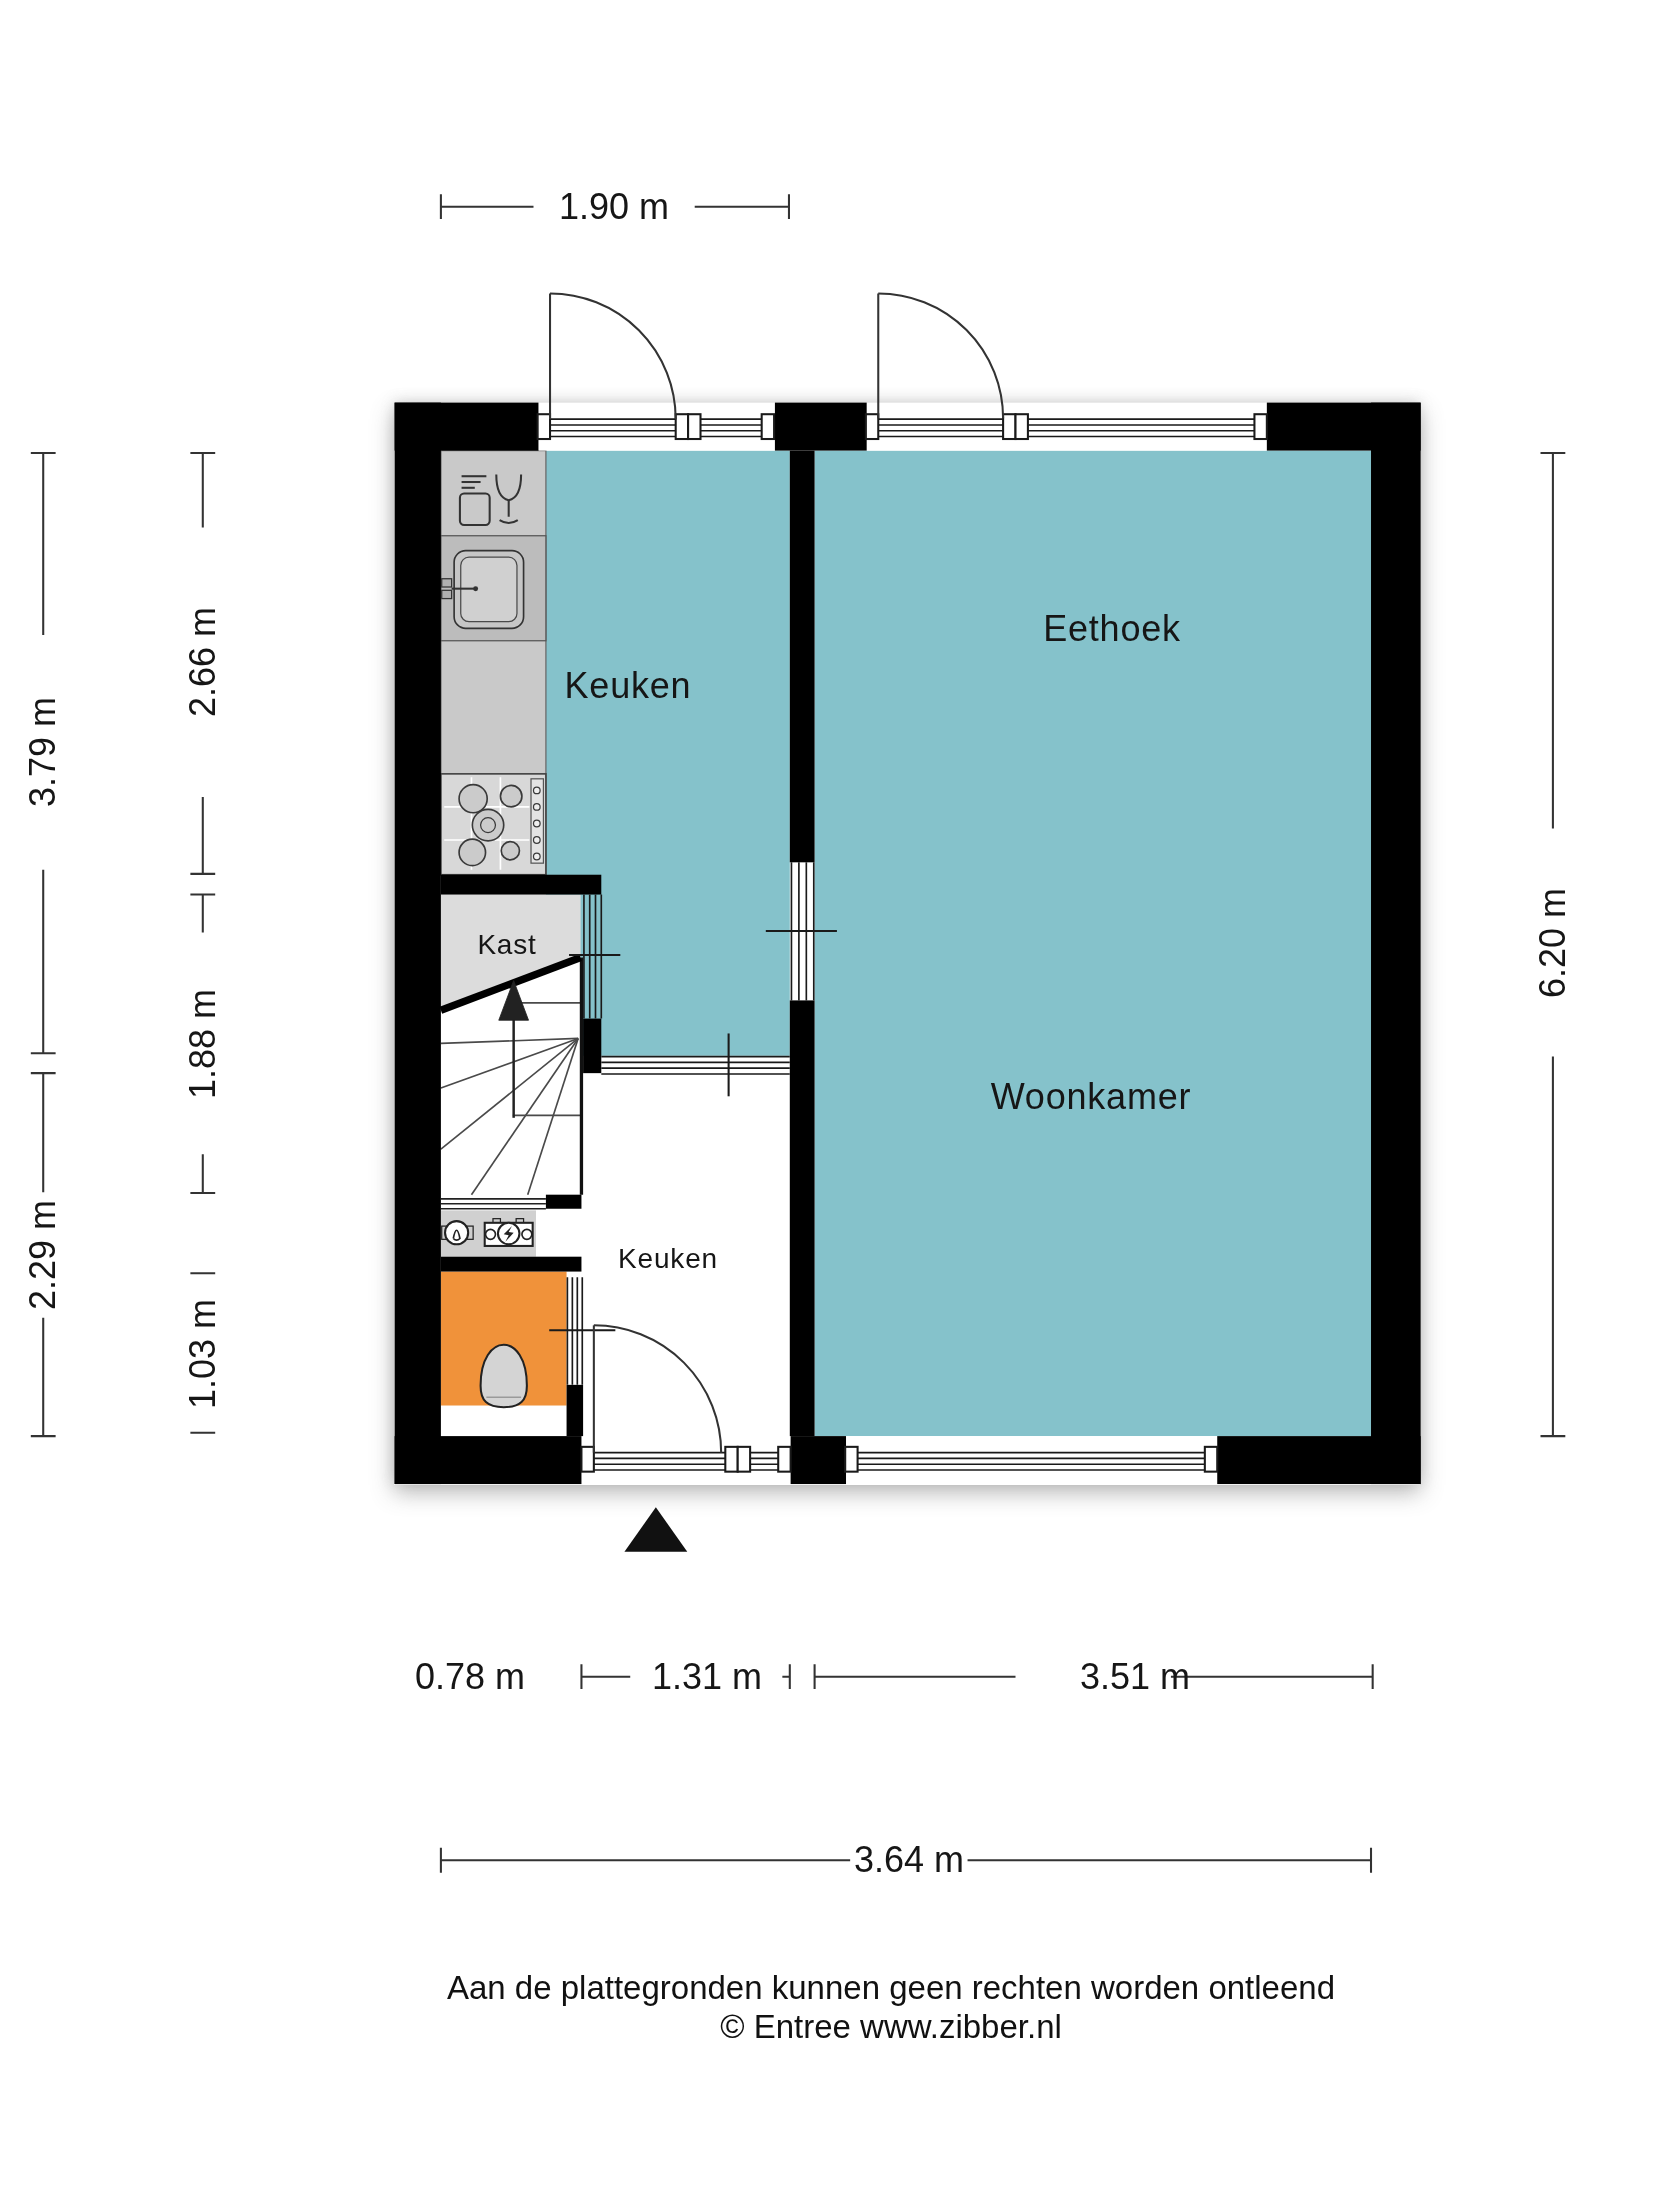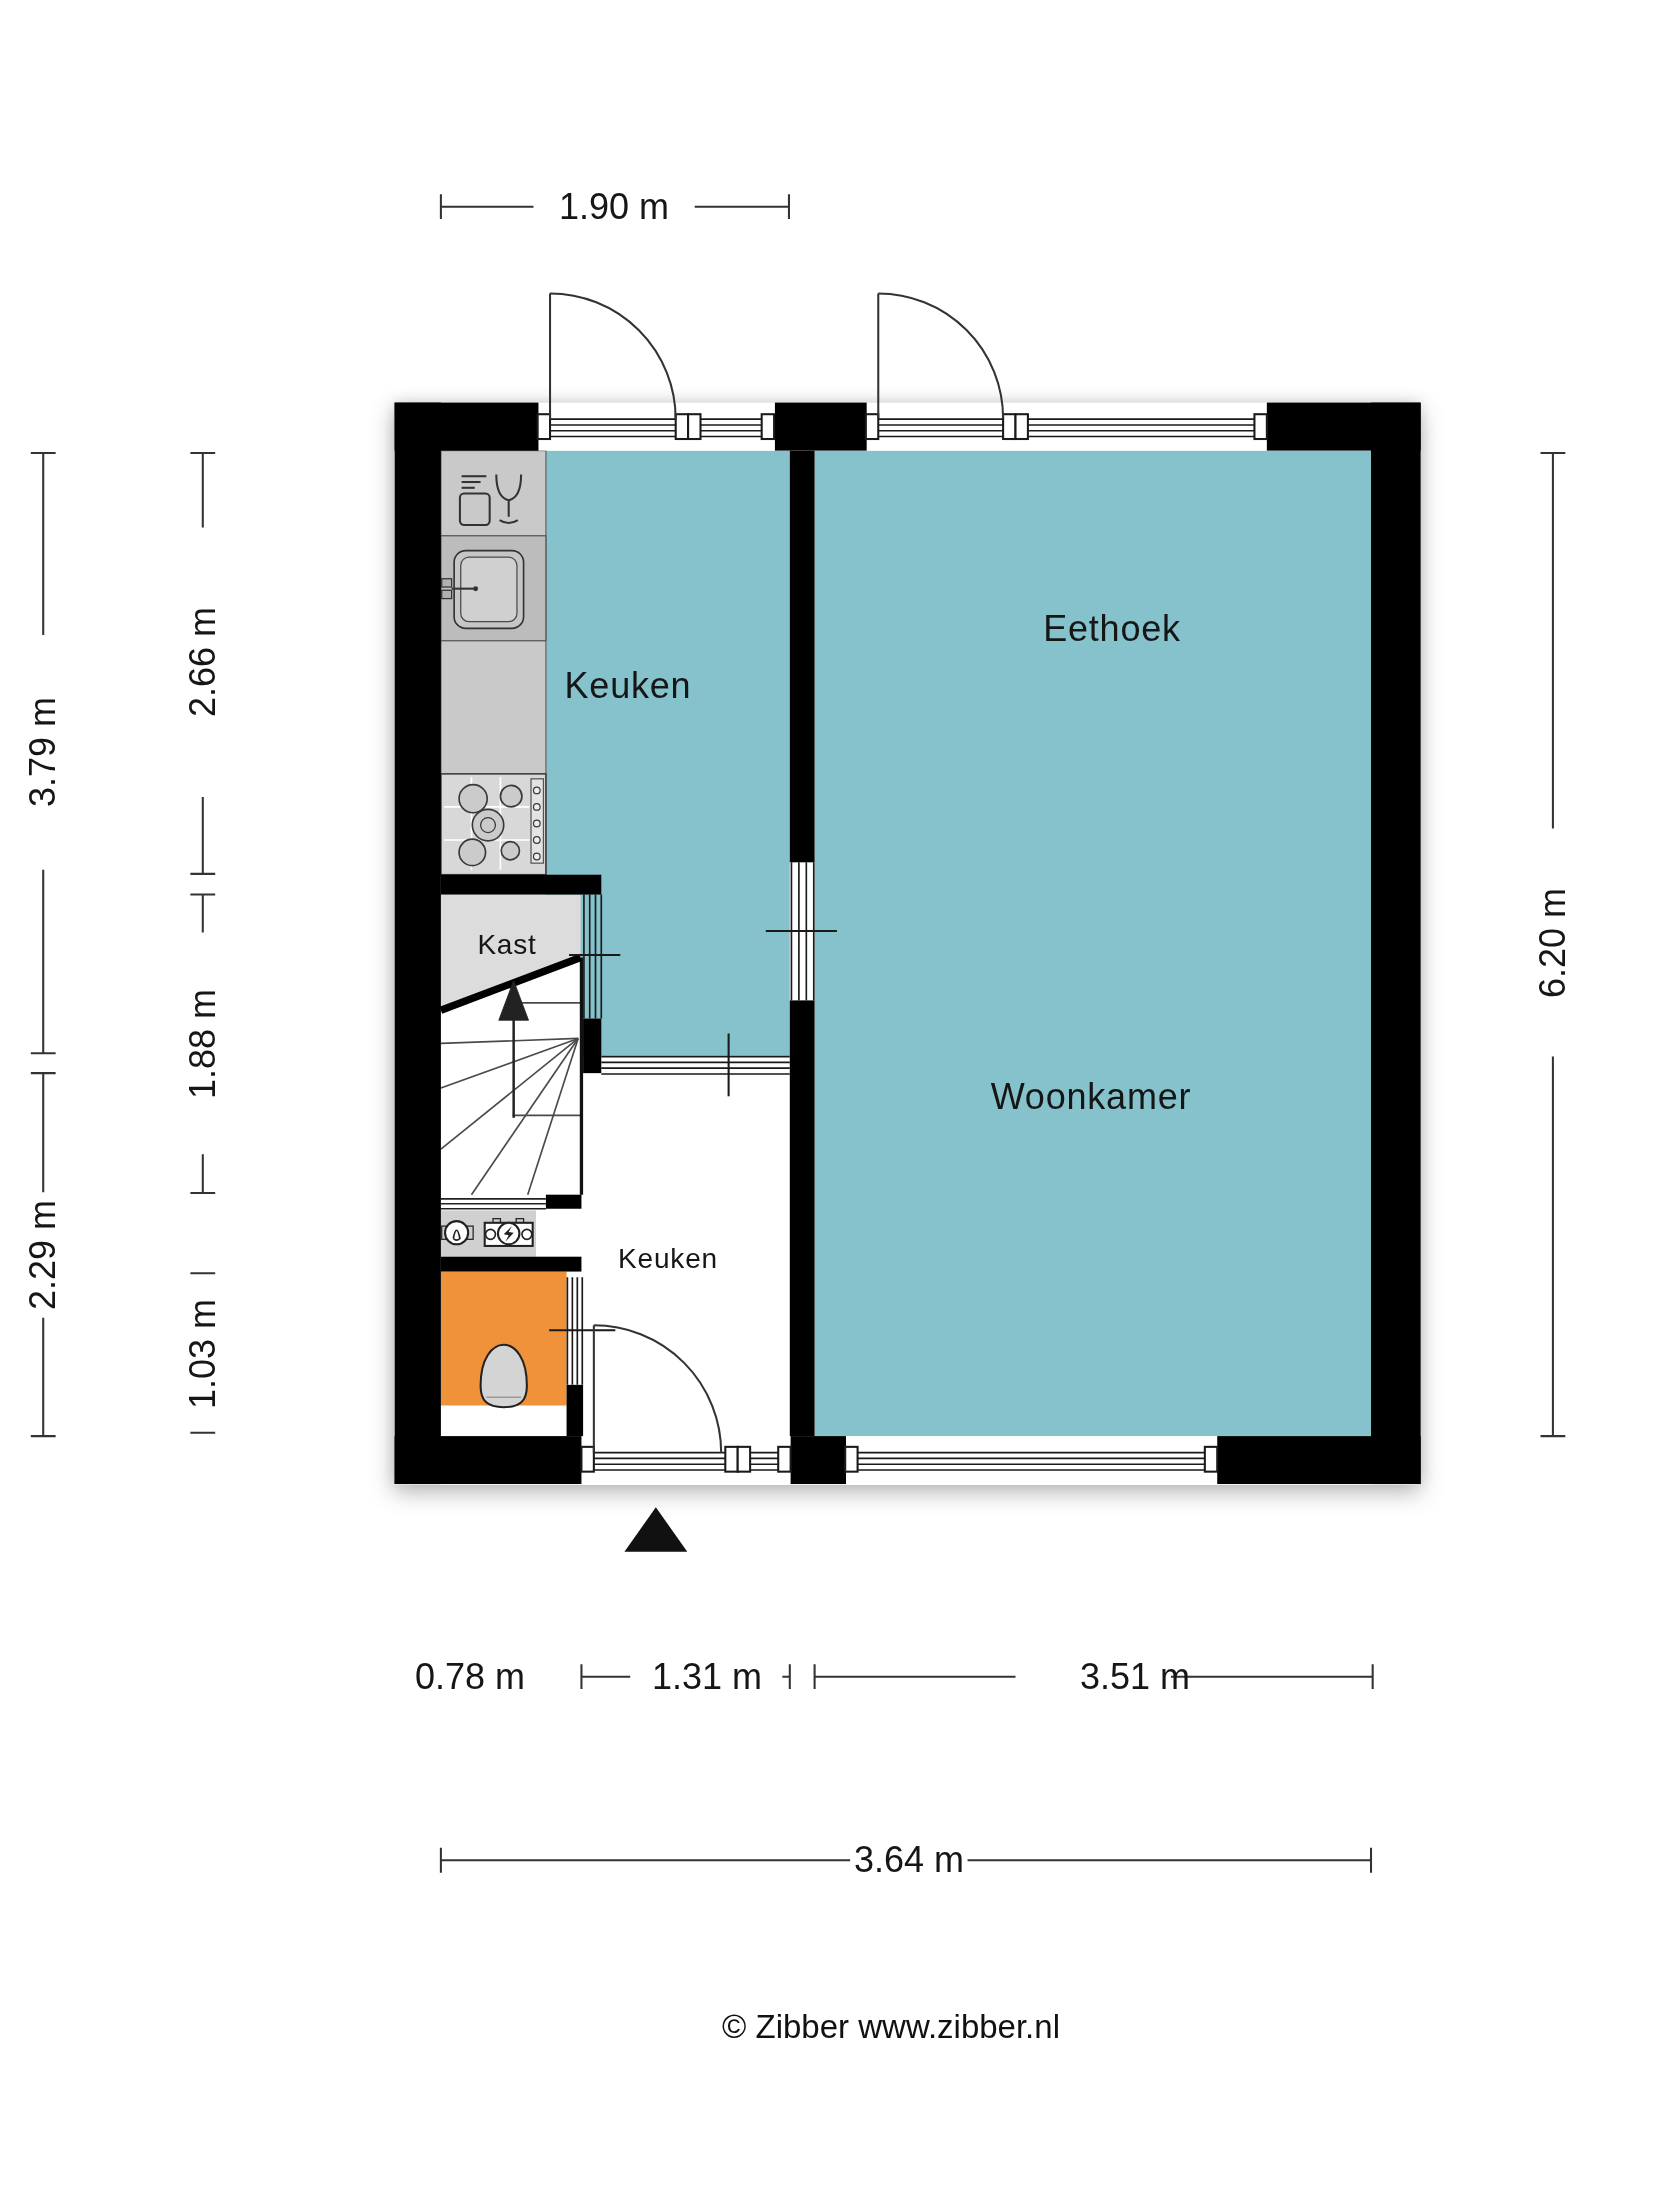--- a/index.html
+++ b/index.html
@@ -253,15 +253,16 @@
   <div class="dim" style="left:707px;top:1677px;">1.31 m</div>
   <div class="dim" style="left:1093px;top:1677px;margin-left:42px;">3.51 m</div>
   <div class="dim" style="left:909px;top:1860px;">3.64 m</div>
   <div class="dim vert" style="left:43px;top:752px;">3.79 m</div>
   <div class="dim vert" style="left:43px;top:1255px;">2.29 m</div>
   <div class="dim vert" style="left:203px;top:662px;">2.66 m</div>
   <div class="dim vert" style="left:203px;top:1044px;">1.88 m</div>
   <div class="dim vert" style="left:203px;top:1354px;">1.03 m</div>
   <div class="dim vert" style="left:1553px;top:943px;">6.20 m</div>
 
-  <div class="footer-line" style="left:891px;top:2027px;">© Zibber www.zibber.nl</div>
+  <div class="footer-line" style="left:891px;top:1988px;">Aan de plattegronden kunnen geen rechten worden ontleend</div>
+  <div class="footer-line" style="left:891px;top:2027px;">© Entree www.zibber.nl</div>
 </div>
 
 
 </body></html>

